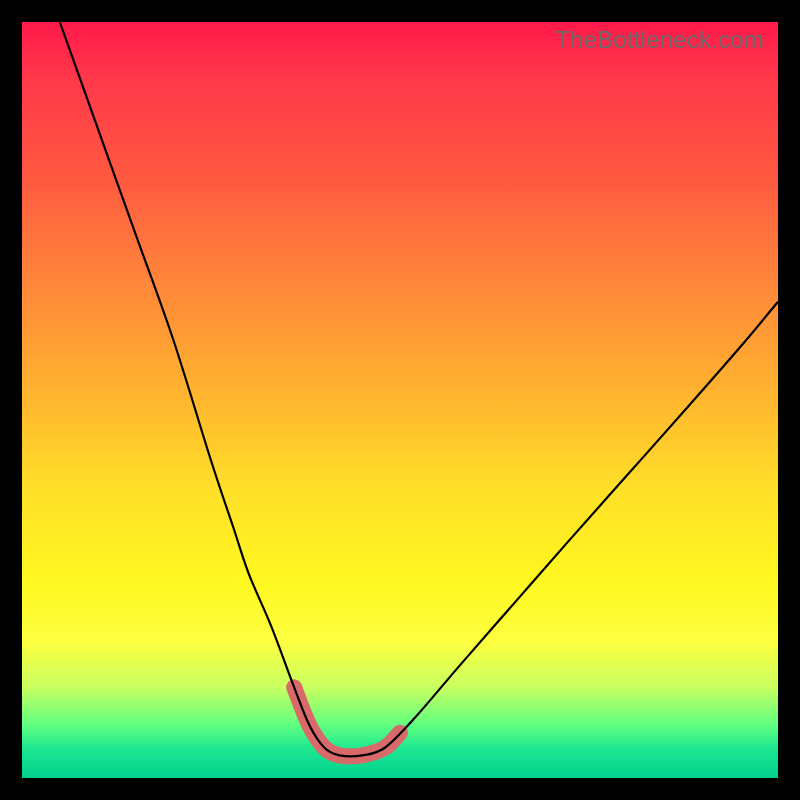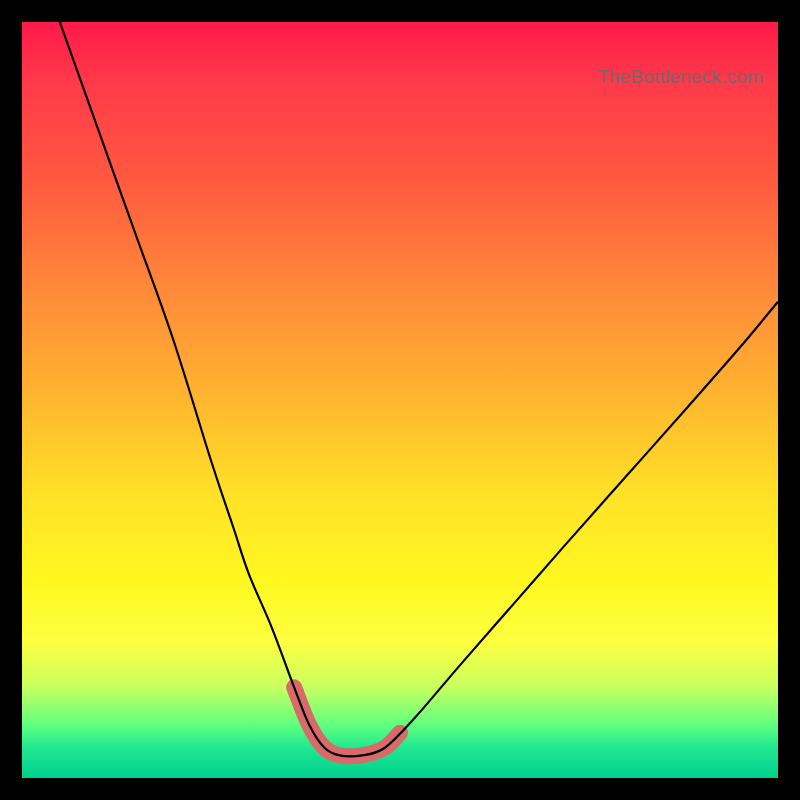--- a/index.html
+++ b/index.html
@@ -35,25 +35,24 @@
       #c8ff60 88%,
       #60ff80 93%,
       #20e890 96%,
       #00d090 100%);
   }
   .watermark {
     position: absolute;
     top: 4px;
     right: 14px;
     color: #6a6a6a;
-    font-size: 19px;
+    font-size: 24px;
     font-weight: 500;
     letter-spacing: 0.2px;
     z-index: 5;
-    margin-top: 40px;
   }
   svg.curve {
     position: absolute;
     left: 0; top: 0;
     width: 756px;
     height: 756px;
     z-index: 2;
   }
   .curve path.main {
     fill: none;

